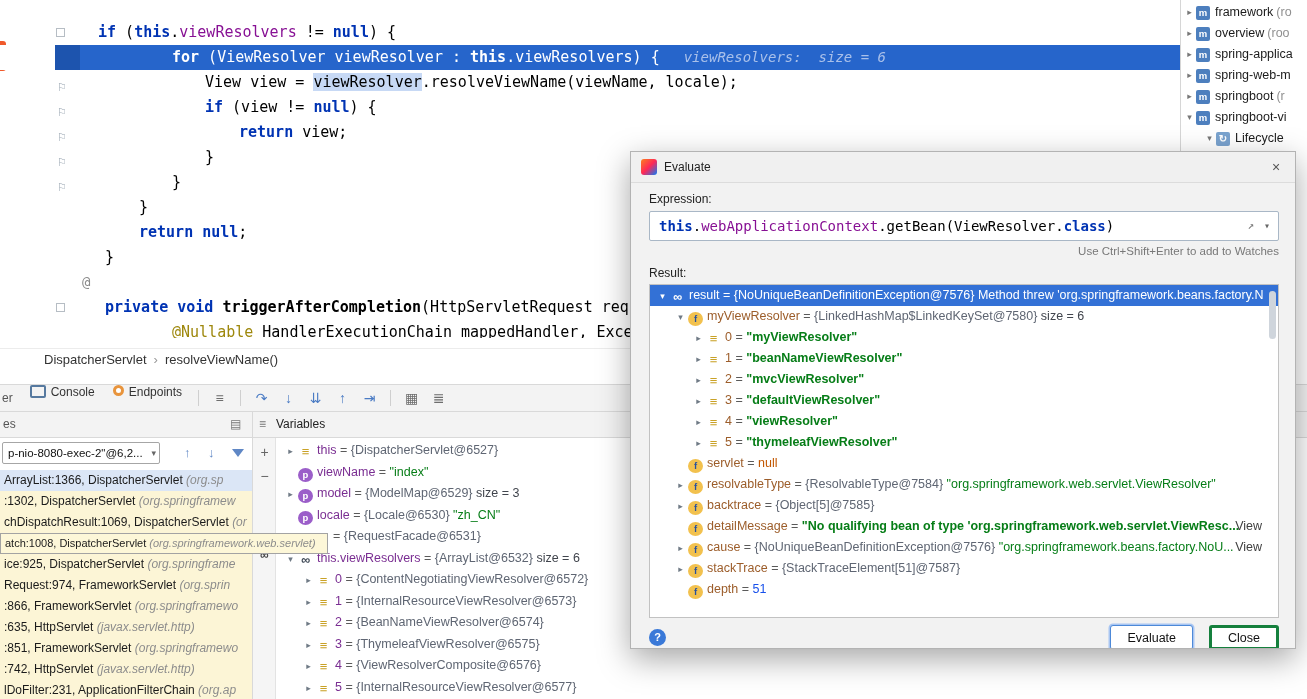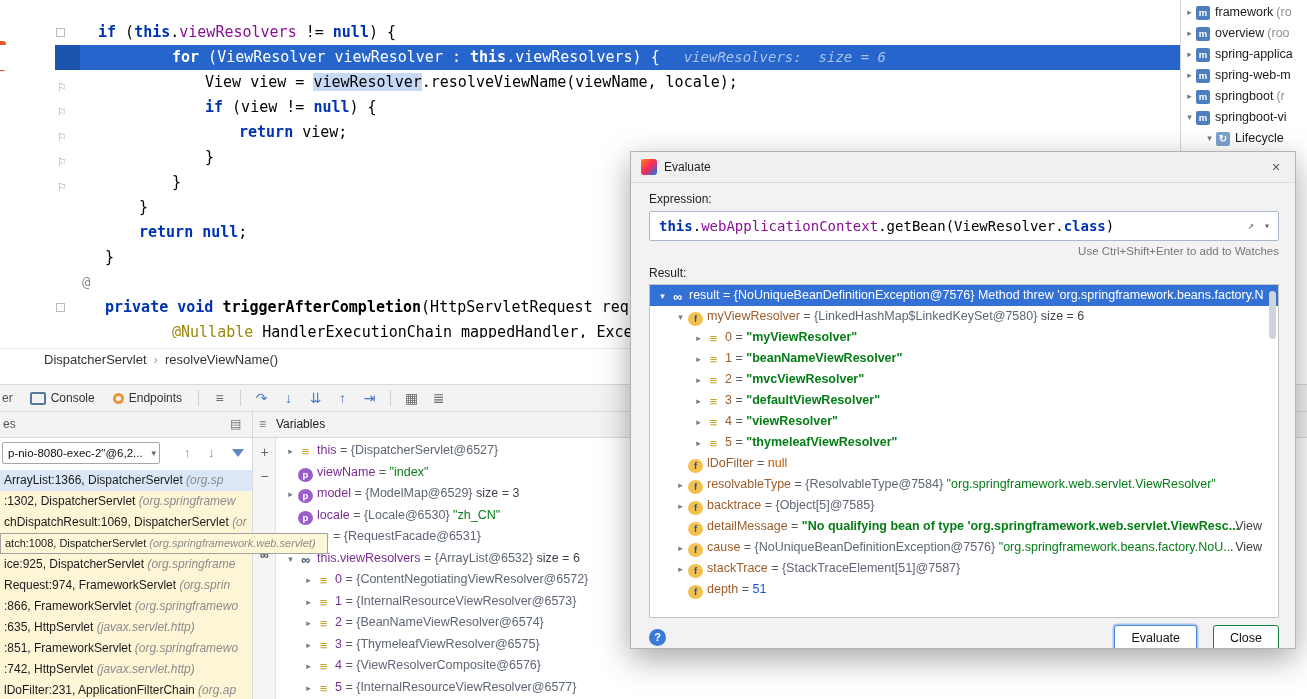--- a/index.html
+++ b/index.html
@@ -36,21 +36,21 @@
   .prow .chev{width:13px;flex:0 0 13px;color:#777;font-size:9px;text-align:center}
   .pico{flex:0 0 14px;width:14px;height:14px;border-radius:2px;color:#fff;font-size:9.5px;font-weight:bold;text-align:center;line-height:14px;margin-right:5px}
   .ico-maven{background:#4d7fbe}
   .ico-life{background:#7aa3cf;font-size:10px}
   .pname{color:#1c1c1c}
   .pparen{color:#909090;margin-left:3px}
 
   
   .dtoolbar{position:absolute;left:0;top:384px;width:1307px;height:28px;background:#f3f3f3;border-top:1px solid #d9d9d9;border-bottom:1px solid #d9d9d9;box-sizing:border-box;display:flex;align-items:center;font-size:12px;color:#333}
   .cutlbl{color:#555;margin:0 8px 0 2px}
-  .dtab{display:flex;align-items:center;gap:5px;padding:0 9px;height:100%}
+  .dtab{display:flex;align-items:flex-start;gap:5px;padding:0 9px;height:100%}
   .console-ico{width:12px;height:9px;border:2px solid #56799f;border-radius:2px}
   .endpoint-ico{width:11px;height:11px;border-radius:50%;border:3px solid #e8943c;box-sizing:border-box;background:#fff}
   .tsep{width:1px;height:16px;background:#cfcfcf;margin:0 7px}
   .dico{width:27px;text-align:center;font-size:14px;color:#4a7bc4}
   .dico.gray{color:#6d6d6d}
   .dicons{display:flex;align-items:center}
 
   
   .pheaders{position:absolute;left:0;top:412px;width:1307px;height:26px;background:#f3f3f3;border-bottom:1px solid #d9d9d9;box-sizing:border-box;font-size:12px;color:#444}
   .ph-es{position:absolute;left:3px;top:5px;color:#555}
@@ -113,21 +113,21 @@
   .lbl{font-size:12px;color:#222;margin-top:9px}
   .expr{position:relative;margin-top:5px;height:30px;background:#fff;border:1px solid #a9b7c6;border-radius:2px;line-height:28px;padding:0 42px 0 9px;font-size:14px;white-space:nowrap;overflow:hidden;box-sizing:border-box}
   .expr-ic1{position:absolute;right:24px;top:0;color:#777;font-size:11px}
   .expr-ic2{position:absolute;right:8px;top:0;color:#666;font-size:10px}
   .hint{font-size:11.5px;color:#787878;text-align:right;margin-top:4px}
   .rtree{position:relative;margin-top:4px;height:332px;background:#fff;border:1px solid #c2c2c2;overflow:hidden}
   .rtree .trow{height:21px;line-height:21px}
   .sb{position:absolute;right:2px;top:6px;width:7px;height:48px;background:#cfd5dc;border-radius:4px}
   .dlg-foot{display:flex;align-items:center;margin-top:7px}
   .help{width:17px;height:17px;border-radius:50%;background:#3a79d8;color:#fff;text-align:center;line-height:17px;font-size:11px;font-weight:bold;margin-right:auto}
-  .btn{height:25px;padding:0 16px;background:#fff;border:1px solid #15803d;border-radius:3px;font-size:12.5px;font-family:inherit;color:#111}
+  .btn{height:25px;padding:0 16px;background:#fff;border:3px solid #15803d;border-radius:3px;font-size:12.5px;font-family:inherit;color:#111}
   .btn.primary{border:1px solid #4d89d8;box-shadow:0 0 0 1.5px #a9c6f2;margin-right:16px}
 </style>
 </head>
 <body>
 
 <div class="root">
 
   <div class="editor">
     <div class="gtab"></div>
     <div class="bp"><span>✓</span></div>
@@ -301,21 +301,21 @@
       <div class="rtree">
         <div>
             <div class="trow tsel" style="padding-left: 6px;"><span class="chev">▾</span><span class="tico ico-watch">∞</span><span class="tname rname">result</span><span class="teq"> = </span><span class="v-ref">{NoUniqueBeanDefinitionException@7576} </span><span class="v-pl">Method threw 'org.springframework.beans.factory.N</span></div>
             <div class="trow" style="padding-left: 24px;"><span class="chev">▾</span><span class="tico ico-f">f</span><span class="tname rname">myViewResolver</span><span class="teq"> = </span><span class="v-ref">{LinkedHashMap$LinkedKeySet@7580} </span><span class="v-size"> size = 6</span></div>
             <div class="trow" style="padding-left: 42px;"><span class="chev">▸</span><span class="tico ico-arr">≡</span><span class="tname rname">0</span><span class="teq"> = </span><span class="v-strb">"myViewResolver"</span></div>
             <div class="trow" style="padding-left: 42px;"><span class="chev">▸</span><span class="tico ico-arr">≡</span><span class="tname rname">1</span><span class="teq"> = </span><span class="v-strb">"beanNameViewResolver"</span></div>
             <div class="trow" style="padding-left: 42px;"><span class="chev">▸</span><span class="tico ico-arr">≡</span><span class="tname rname">2</span><span class="teq"> = </span><span class="v-strb">"mvcViewResolver"</span></div>
             <div class="trow" style="padding-left: 42px;"><span class="chev">▸</span><span class="tico ico-arr">≡</span><span class="tname rname">3</span><span class="teq"> = </span><span class="v-strb">"defaultViewResolver"</span></div>
             <div class="trow" style="padding-left: 42px;"><span class="chev">▸</span><span class="tico ico-arr">≡</span><span class="tname rname">4</span><span class="teq"> = </span><span class="v-strb">"viewResolver"</span></div>
             <div class="trow" style="padding-left: 42px;"><span class="chev">▸</span><span class="tico ico-arr">≡</span><span class="tname rname">5</span><span class="teq"> = </span><span class="v-strb">"thymeleafViewResolver"</span></div>
-            <div class="trow" style="padding-left: 24px;"><span class="chev">&nbsp;</span><span class="tico ico-f">f</span><span class="tname rname">lDoFilter</span><span class="teq"> = </span><span class="v-null">null</span></div>
+            <div class="trow" style="padding-left: 24px;"><span class="chev">&nbsp;</span><span class="tico ico-f">f</span><span class="tname rname">servlet</span><span class="teq"> = </span><span class="v-null">null</span></div>
             <div class="trow" style="padding-left: 24px;"><span class="chev">▸</span><span class="tico ico-f">f</span><span class="tname rname">resolvableType</span><span class="teq"> = </span><span class="v-ref">{ResolvableType@7584} </span><span class="v-str">"org.springframework.web.servlet.ViewResolver"</span></div>
             <div class="trow" style="padding-left: 24px;"><span class="chev">▸</span><span class="tico ico-f">f</span><span class="tname rname">backtrace</span><span class="teq"> = </span><span class="v-ref">{Object[5]@7585}</span></div>
             <div class="trow" style="padding-left: 24px;"><span class="chev">&nbsp;</span><span class="tico ico-f">f</span><span class="tname rname">detailMessage</span><span class="teq"> = </span><span class="v-strb">"No qualifying bean of type 'org.springframework.web.servlet.ViewResc...</span><span class="tlink">View</span></div>
             <div class="trow" style="padding-left: 24px;"><span class="chev">▸</span><span class="tico ico-f">f</span><span class="tname rname">cause</span><span class="teq"> = </span><span class="v-ref">{NoUniqueBeanDefinitionException@7576} </span><span class="v-str">"org.springframework.beans.factory.NoU...</span><span class="tlink">View</span></div>
             <div class="trow" style="padding-left: 24px;"><span class="chev">▸</span><span class="tico ico-f">f</span><span class="tname rname">stackTrace</span><span class="teq"> = </span><span class="v-ref">{StackTraceElement[51]@7587}</span></div>
             <div class="trow" style="padding-left: 24px;"><span class="chev">&nbsp;</span><span class="tico ico-f">f</span><span class="tname rname">depth</span><span class="teq"> = </span><span class="v-num">51</span></div>
           </div>
         <div class="sb"></div>
       </div>
       <div class="dlg-foot">

